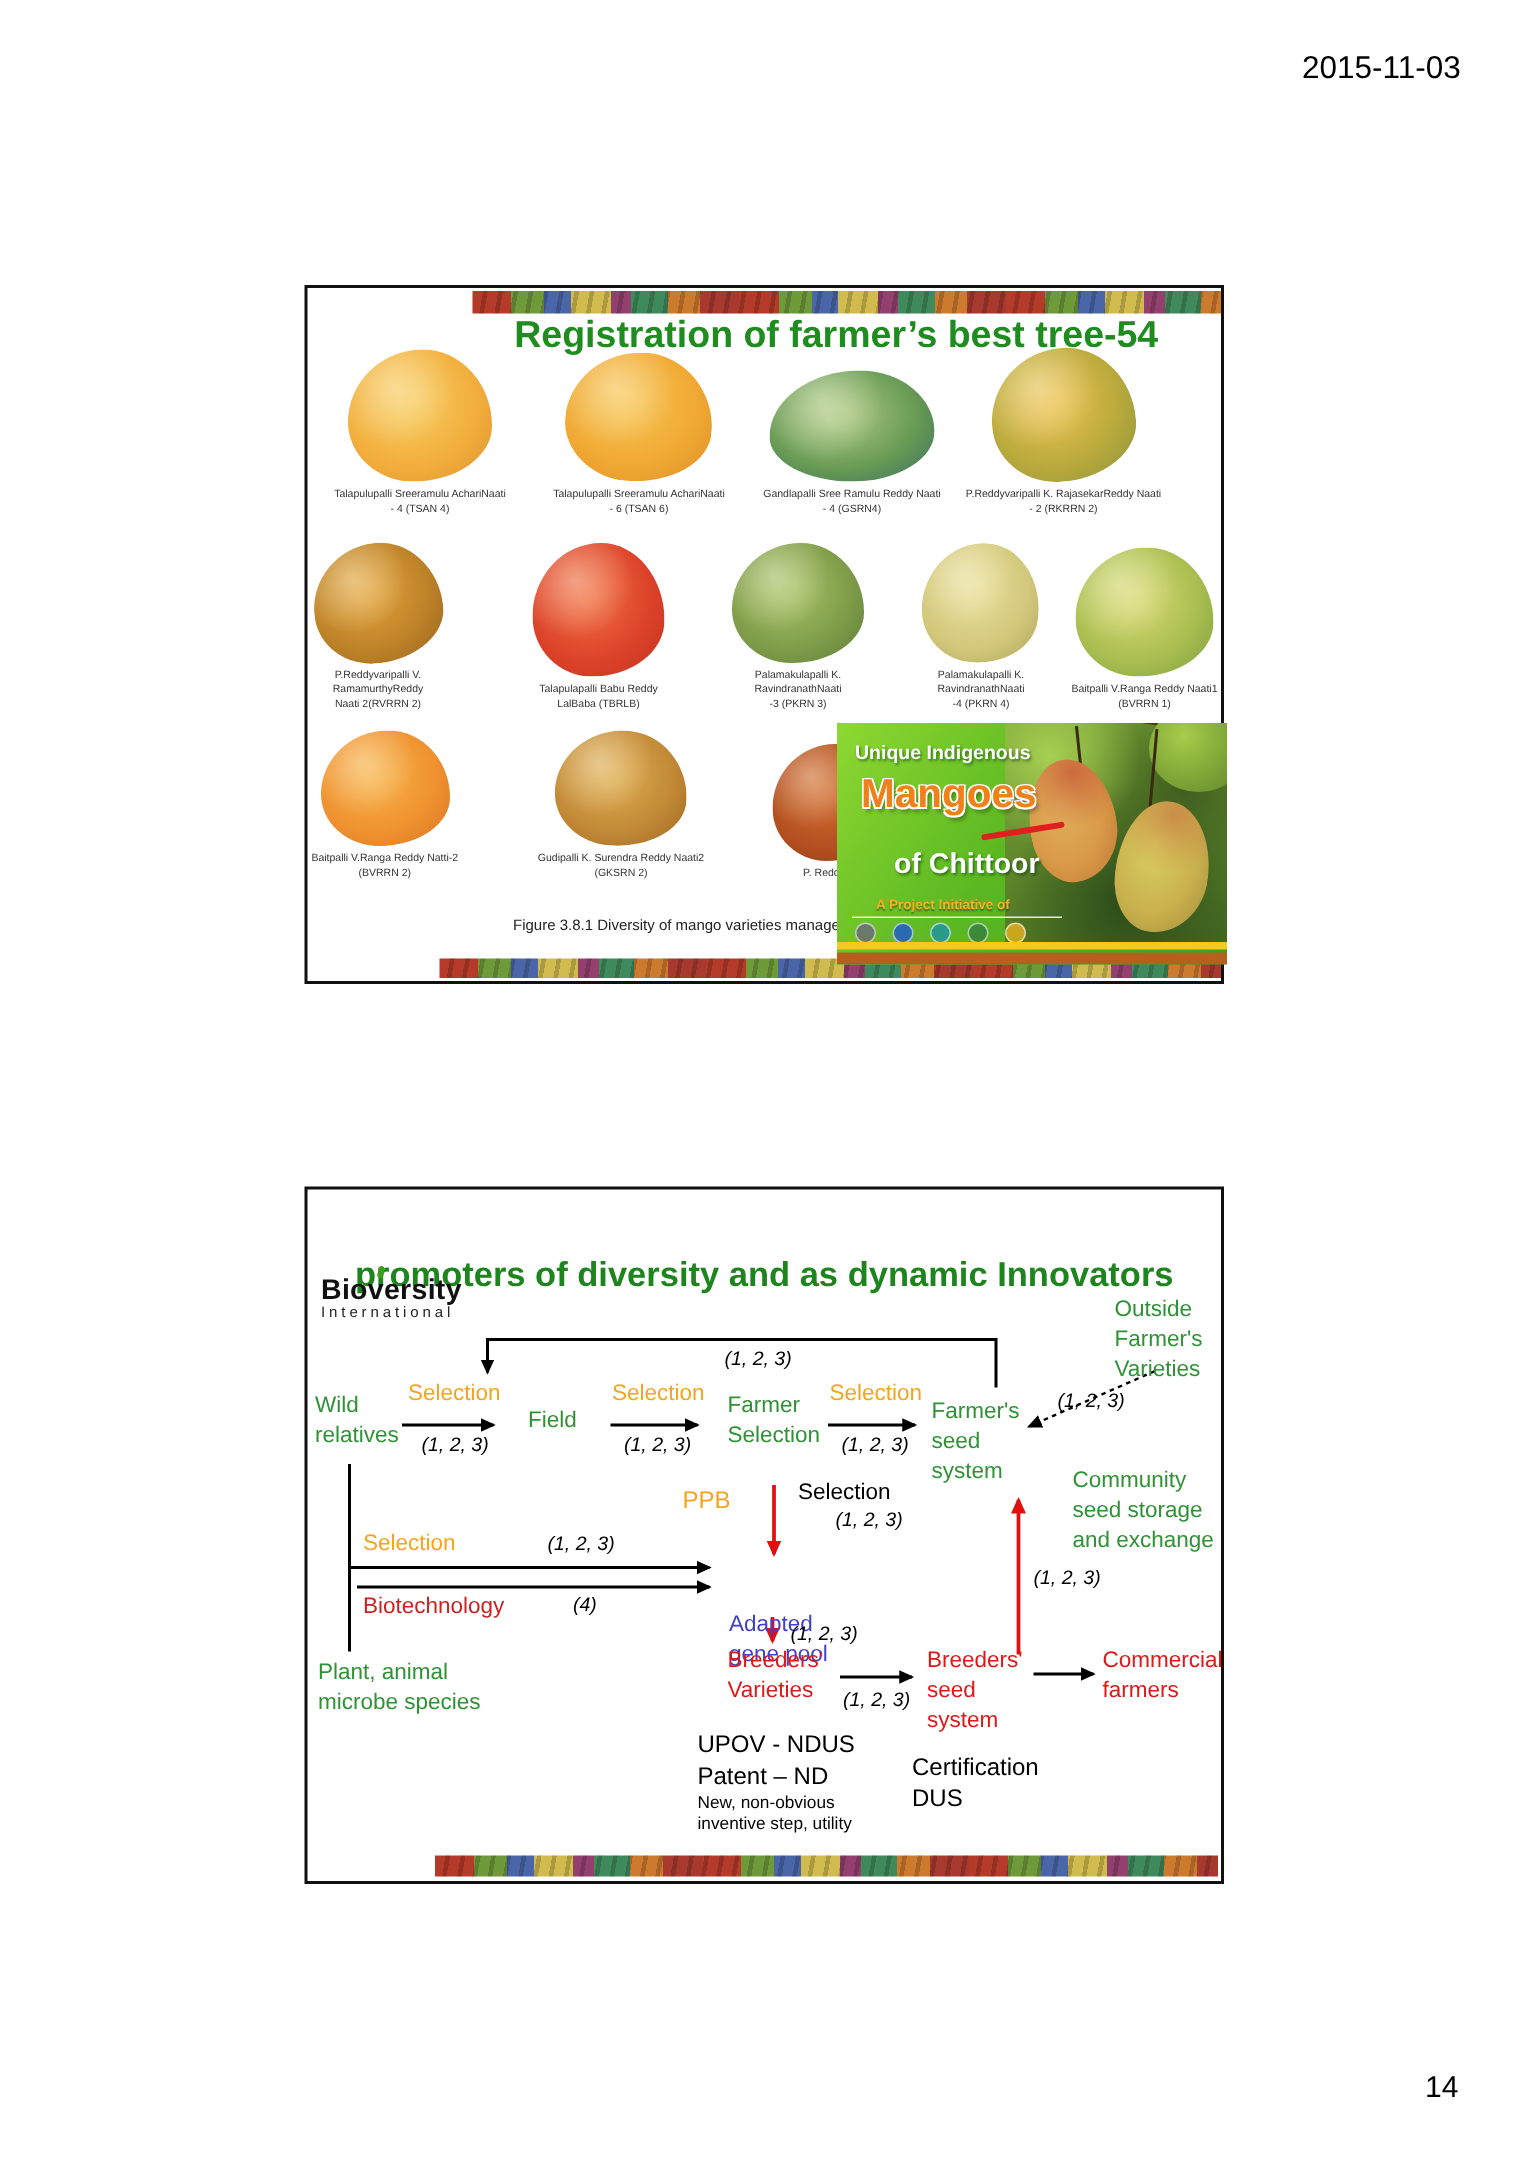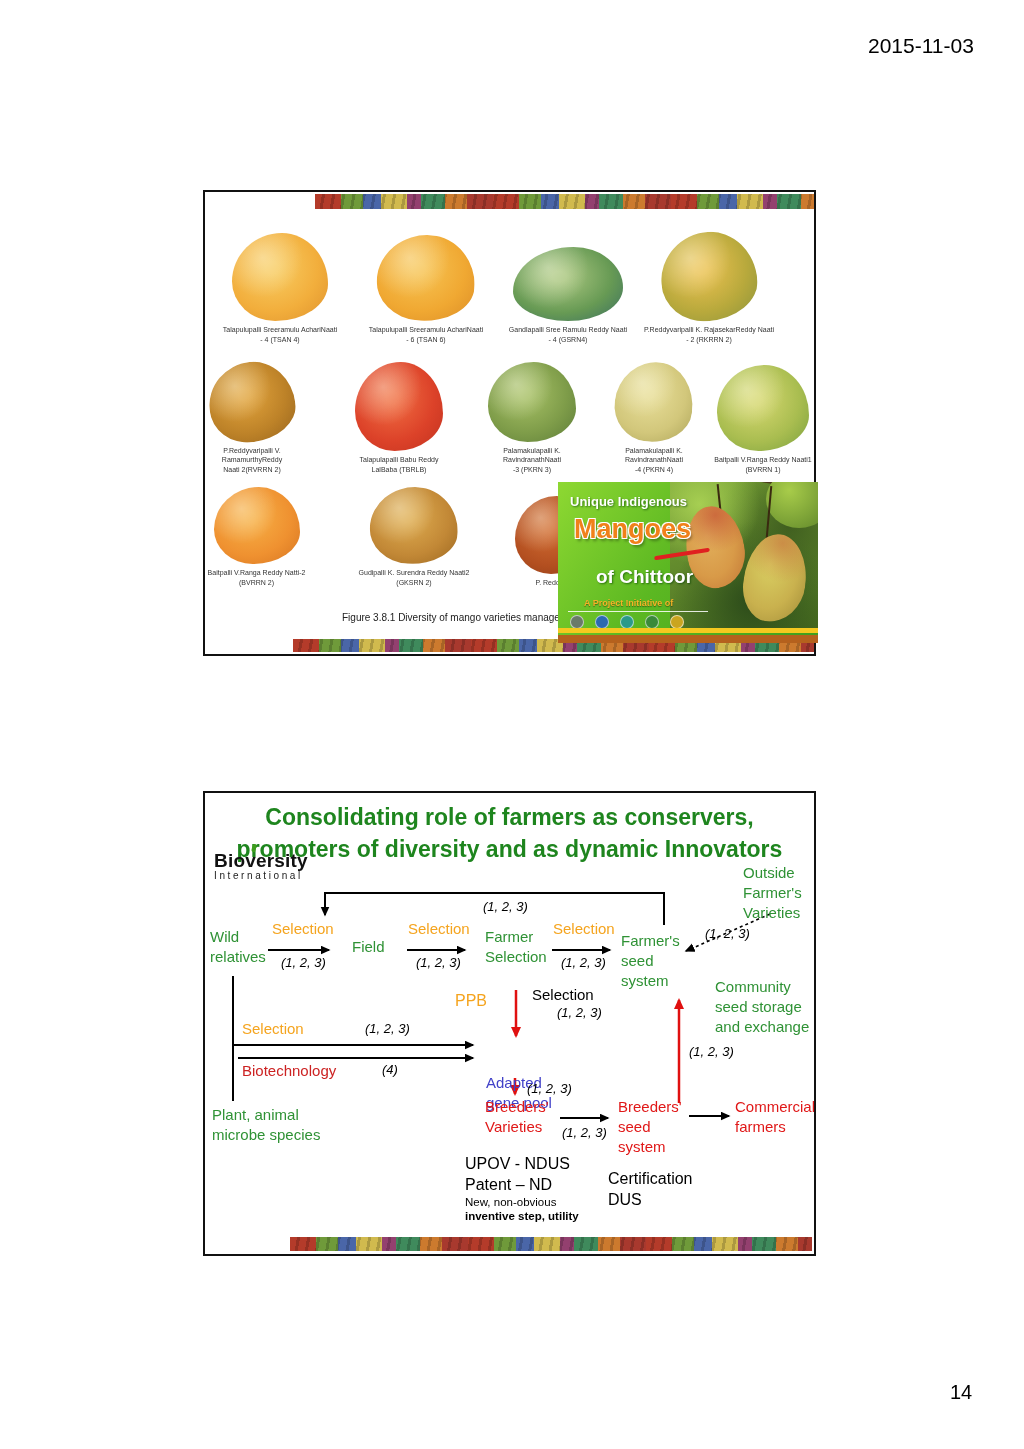--- a/index.html
+++ b/index.html
@@ -54,20 +54,21 @@
 <body>
 
 <div class="page">
 
   <div class="abs" style="left:868px;top:34px;font-size:21px;">2015-11-03</div>
 
   <div class="slide" style="top:190px;">
     <div class="art-strip" style="left:110px;right:0;top:2px;height:15px;"></div>
     <div class="art-strip" style="left:88px;right:0;bottom:2px;height:13px;"></div>
 
+    <div class="s1-title">Registration of farmer’s best tree-54</div>
 
     <div class="mcell" style="left:2px;top:40px;width:146px;height:112px;">
       <div class="mango" style="width: 96px; height: 88px; background: radial-gradient(circle at 32% 28%, rgba(255, 255, 240, 0.4), rgba(255, 255, 255, 0) 44%), radial-gradient(at 42% 40%, rgb(247, 201, 94) 8%, rgb(242, 174, 60) 58%, rgb(224, 148, 46) 96%);"></div>
       <div class="mlabel"><span>Talapulupalli Sreeramulu AchariNaati</span><br><span>- 4 (TSAN 4)</span></div>
     </div>
     <div class="mcell" style="left:150px;top:40px;width:142px;height:112px;">
       <div class="mango" style="width: 98px; height: 86px; transform: rotate(4deg); background: radial-gradient(circle at 32% 28%, rgba(255, 255, 240, 0.4), rgba(255, 255, 255, 0) 44%), radial-gradient(at 42% 40%, rgb(246, 193, 80) 8%, rgb(240, 168, 50) 58%, rgb(221, 143, 40) 96%);"></div>
       <div class="mlabel"><span>Talapulupalli Sreeramulu AchariNaati</span><br><span>- 6 (TSAN 6)</span></div>
     </div>
     <div class="mcell" style="left:293px;top:40px;width:140px;height:112px;">
@@ -141,21 +142,21 @@
       </div>
       <div class="bar-y"></div>
       <div class="bar-b"></div>
     </div>
   </div>
 
   <div class="slide" style="top:791px;height:465px;">
     <div class="art-strip" style="left:85px;right:2px;bottom:3px;height:14px;"></div>
 
     <div class="s2-title">
-      <span>Consolidating role of farmers as conservers,</span><br>
+      <br>
       <span>promoters of diversity and as dynamic Innovators</span>
     </div>
 
     <div class="logo-b">
       <div class="logo-leaf"></div>
       <div class="l1">Bioversity</div>
       <div class="l2">International</div>
     </div>
 
     <svg width="609" height="461" viewBox="0 0 609 461" style="position:absolute;left:0;top:0;">
@@ -221,19 +222,19 @@
     <div class="t" style="left:413px;top:304px;color:#e01818;">Breeders'
 seed
 system</div>
     <div class="t" style="left:530px;top:304px;color:#e01818;">Commercial
 farmers</div>
     <div class="t" style="left:7px;top:312px;color:#2f9235;">Plant, animal
 microbe species</div>
     <div class="t" style="left:260px;top:360px;font-size:16px;">UPOV - NDUS</div>
     <div class="t" style="left:260px;top:381px;font-size:16px;">Patent – ND</div>
     <div class="t" style="left:260px;top:402px;font-size:11.5px;">New, non-obvious</div>
-    <div class="t" style="left:260px;top:416px;font-size:11.5px;font-weight:bold;">inventive step, utility</div>
+    <div class="t" style="left:260px;top:416px;font-size:11.5px;">inventive step, utility</div>
     <div class="t" style="left:403px;top:375px;font-size:16px;text-align:right;">Certification</div>
     <div class="t" style="left:403px;top:396px;font-size:16px;">DUS</div>
   </div>
 
   <div class="abs" style="left:950px;top:1381px;font-size:20px;">14</div>
 </div>
 
 </body></html>

